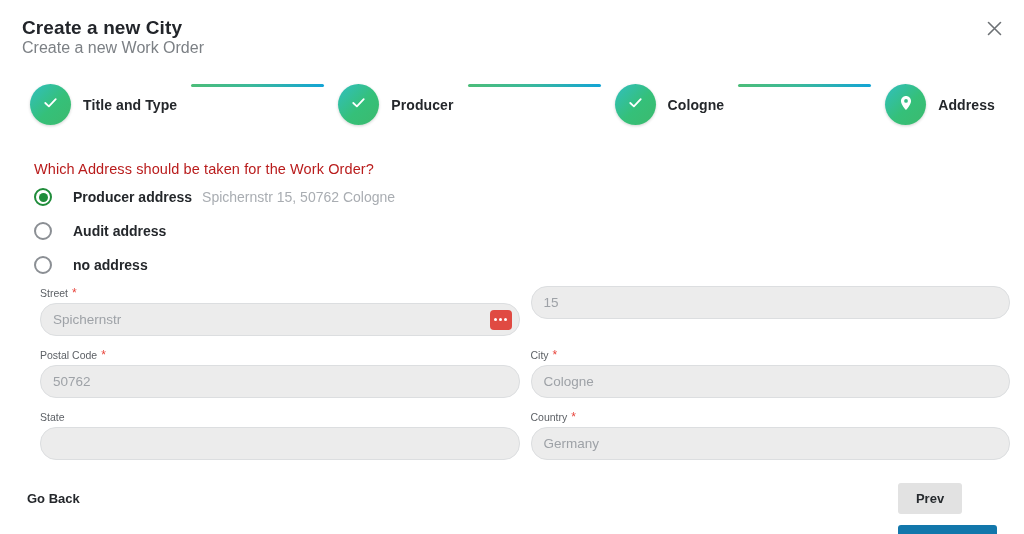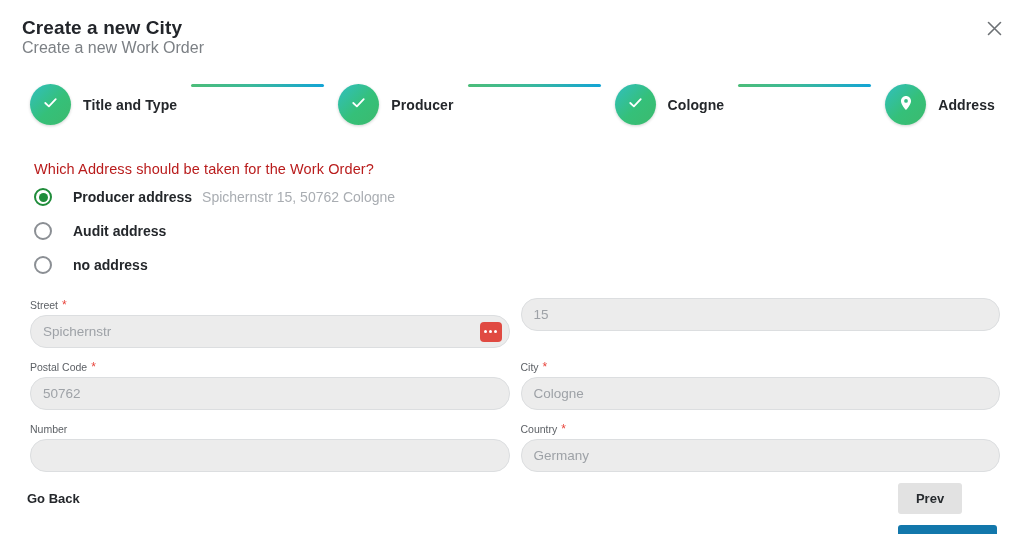--- a/index.html
+++ b/index.html
@@ -72,21 +72,21 @@
     content: ""; width: 9px; height: 9px; border-radius: 50%; background: #1f8c3a;
   }
   .radio-label {
     margin-left: 21px; font-size: 14px; font-weight: bold; color: #24272b;
   }
   .radio-hint {
     margin-left: 10px; font-size: 14px; color: #a9adb2; font-weight: normal;
   }
 
   
-  .form { position: absolute; left: 30px; top: 286px; width: 970px; margin-top: 12px; }
+  .form { position: absolute; left: 40px; top: 286px; width: 970px; }
   .form-row { display: flex; gap: 11px; margin-bottom: 12px; }
   .field { width: 480px; }
   .field-label {
     font-size: 10.5px; color: #5d6166; margin-bottom: 4px;
     display: flex; align-items: center; height: 13px;
   }
   .req { color: #e8453c; margin-left: 4px; font-size: 12px; line-height: 1; }
   .input-wrap { position: relative; }
   .input-box {
     width: 100%; height: 33px; border: 1px solid #dcdee0; border-radius: 16px;
@@ -256,21 +256,21 @@
         </div>
         <div class="input-wrap">
           <div class="input-box">Cologne</div>
         </div>
       </div>
     </div>
 
     <div class="form-row">
       <div class="field">
         <div class="field-label">
-          <span>Number</span>
+          <span>State</span>
         </div>
         <div class="input-wrap">
           <div class="input-box"></div>
         </div>
       </div>
       <div class="field">
         <div class="field-label">
           <span>Country</span>
           <span class="req">*</span>
         </div>

